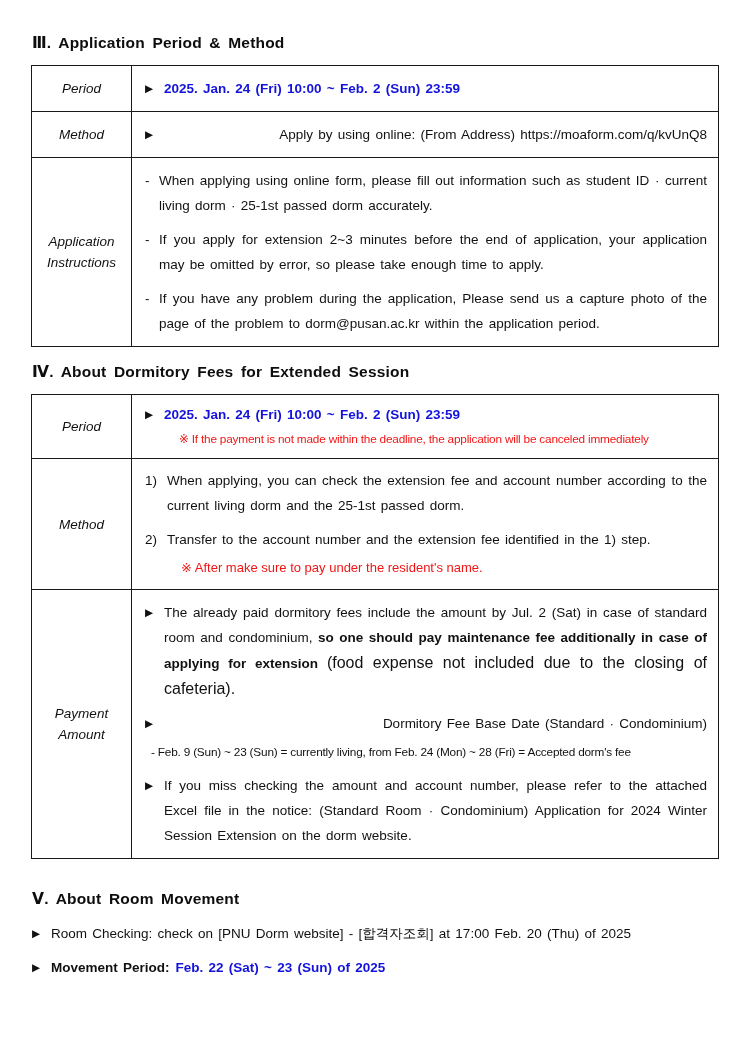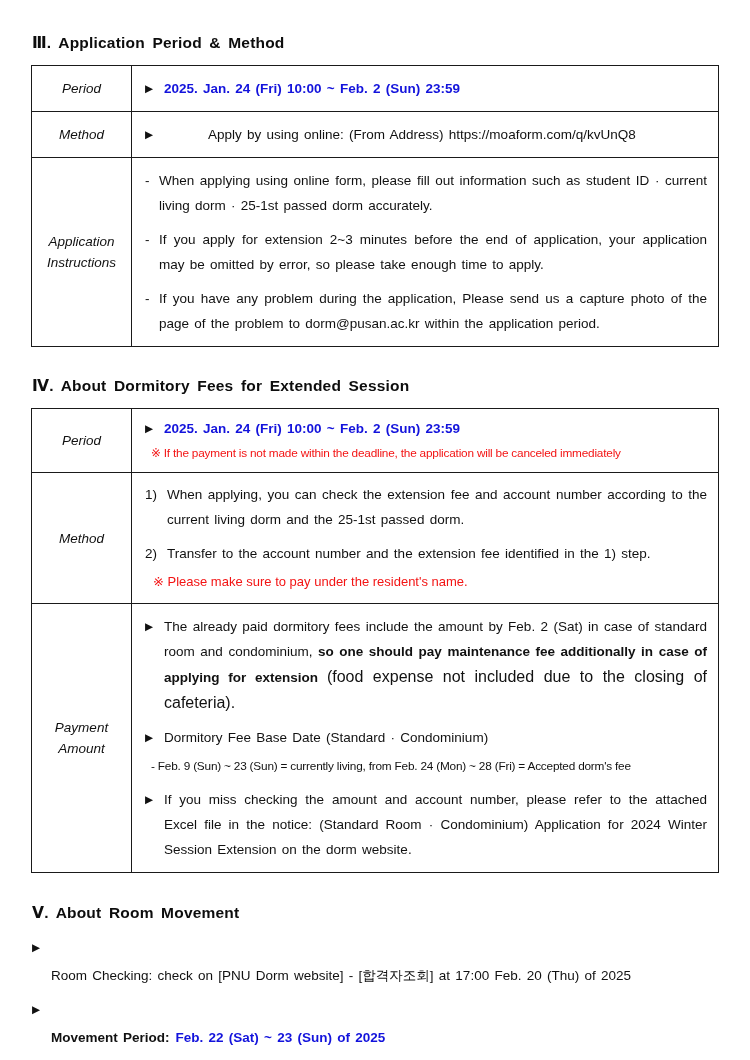--- a/index.html
+++ b/index.html
@@ -22,21 +22,21 @@
   }
   .heading {
     font-size: 15.5px;
     font-weight: 700;
     letter-spacing: 0.2px;
     word-spacing: 3px;
     margin: 0 0 13px 1px;
     color: #0d0d0d;
   }
   .heading-gap {
-    margin-top: 30px;
+    margin-top: 16px;
   }
   .heading-gap-v {
     margin-top: 31px;
   }
   table.doc-table {
     width: 100%;
     border-collapse: collapse;
     table-layout: fixed;
   }
   table.doc-table, table.doc-table td {
@@ -87,20 +87,21 @@
   }
   .bullet-text { flex: 1; }
   .para-gap { margin-top: 9px; }
   .para-gap-sm { margin-top: 4px; }
   .blue {
     color: var(--blue, #1313dc);
     font-weight: 700;
   }
   .red {
     color: var(--red, #f31414);
+    margin-left: 28px;
   }
   .bold { font-weight: 700; }
   .small-text {
     font-size: 11.8px;
     letter-spacing: -0.2px;
   }
   .inline-small {
     font-size: 16px;
   }
   .one-line {
@@ -118,21 +119,20 @@
   .v-line-2 { margin-top: 9px; }
   .v-note {
     margin-top: 2px;
     padding-left: 5px;
     font-size: 13px;
   }
   .v-text {
     font-size: 13.5px;
     line-height: 25px;
     word-spacing: 1.5px;
-    margin-top: 28px;
   }
   .label-sep { margin-right: 6px; }
 </style>
 </head>
 <body>
 
 <div class="page">
 
   <h2 class="heading">Ⅲ. Application Period &amp; Method</h2>
 
@@ -145,21 +145,21 @@
           <span class="bullet-marker arrow-glyph">▶</span>
           <span class="bullet-text blue" style="text-align:left;">2025. Jan. 24 (Fri) 10:00 ~ Feb. 2 (Sun) 23:59</span>
         </div>
       </td>
     </tr>
     <tr>
       <td class="label-cell">Method</td>
       <td class="content-cell" style="height:33px;">
         <div class="bullet-row">
           <span class="bullet-marker arrow-glyph">▶</span>
-          <span class="bullet-text" style="text-align:left;margin-left:44px;">Apply by using online: (From Address) https://moaform.com/q/kvUnQ8</span>
+          <span class="bullet-text" style="text-align:right;margin-left:44px;">Apply by using online: (From Address) https://moaform.com/q/kvUnQ8</span>
         </div>
       </td>
     </tr>
     <tr>
       <td class="label-cell">
         <div>Application</div>
         <div>Instructions</div>
       </td>
       <td class="content-cell" style="padding-top:10px; padding-bottom:10px;">
         <div class="bullet-row">
@@ -197,36 +197,36 @@
       <td class="label-cell">Method</td>
       <td class="content-cell" style="padding-top:9px; padding-bottom:9px;">
         <div class="bullet-row">
           <span class="num-marker">1)</span>
           <span class="bullet-text">When applying, you can check the extension fee and account number according to the current living dorm and the 25-1st passed dorm.</span>
         </div>
         <div class="bullet-row para-gap">
           <span class="num-marker">2)</span>
           <span class="bullet-text">Transfer to the account number and the extension fee identified in the 1) step.</span>
         </div>
-        <div class="one-line red para-gap-sm" style="padding-left:8px; font-size:13px;">※ Please make sure to pay under the resident's name.</div>
+        <div class="one-line red para-gap-sm" style="padding-left:8px; font-size:13px;">※ After make sure to pay under the resident's name.</div>
       </td>
     </tr>
     <tr>
       <td class="label-cell">
         <div>Payment</div>
         <div>Amount</div>
       </td>
       <td class="content-cell" style="padding-top:10px; padding-bottom:10px;">
         <div class="bullet-row">
           <span class="bullet-marker arrow-glyph">▶</span>
-          <span class="bullet-text"><span>The already paid dormitory fees include the amount by Feb. 2 (Sat) in case of standard room and condominium, </span><span class="bold">so one should pay maintenance fee additionally in case of applying for extension </span><span class="inline-small">(food expense not included due to the closing of cafeteria).</span></span>
-        </div>
-        <div class="bullet-row para-gap">
-          <span class="bullet-marker arrow-glyph">▶</span>
-          <span class="bullet-text" style="text-align:left;">Dormitory Fee Base Date (Standard · Condominium)</span>
+          <span class="bullet-text"><span>The already paid dormitory fees include the amount by Jul. 2 (Sat) in case of standard room and condominium, </span><span class="bold">so one should pay maintenance fee additionally in case of applying for extension </span><span class="inline-small">(food expense not included due to the closing of cafeteria).</span></span>
+        </div>
+        <div class="bullet-row para-gap">
+          <span class="bullet-marker arrow-glyph">▶</span>
+          <span class="bullet-text" style="text-align:right;">Dormitory Fee Base Date (Standard · Condominium)</span>
         </div>
         <div class="one-line small-text para-gap-sm" style="padding-left:6px;">- Feb. 9 (Sun) ~ 23 (Sun) = currently living, from Feb. 24 (Mon) ~ 28 (Fri) = Accepted dorm's fee</div>
         <div class="bullet-row para-gap">
           <span class="bullet-marker arrow-glyph">▶</span>
           <span class="bullet-text">If you miss checking the amount and account number, please refer to the attached Excel file in the notice: (Standard Room · Condominium) Application for 2024 Winter Session Extension on the dorm website.</span>
         </div>
       </td>
     </tr>
   </tbody>
     </table>

